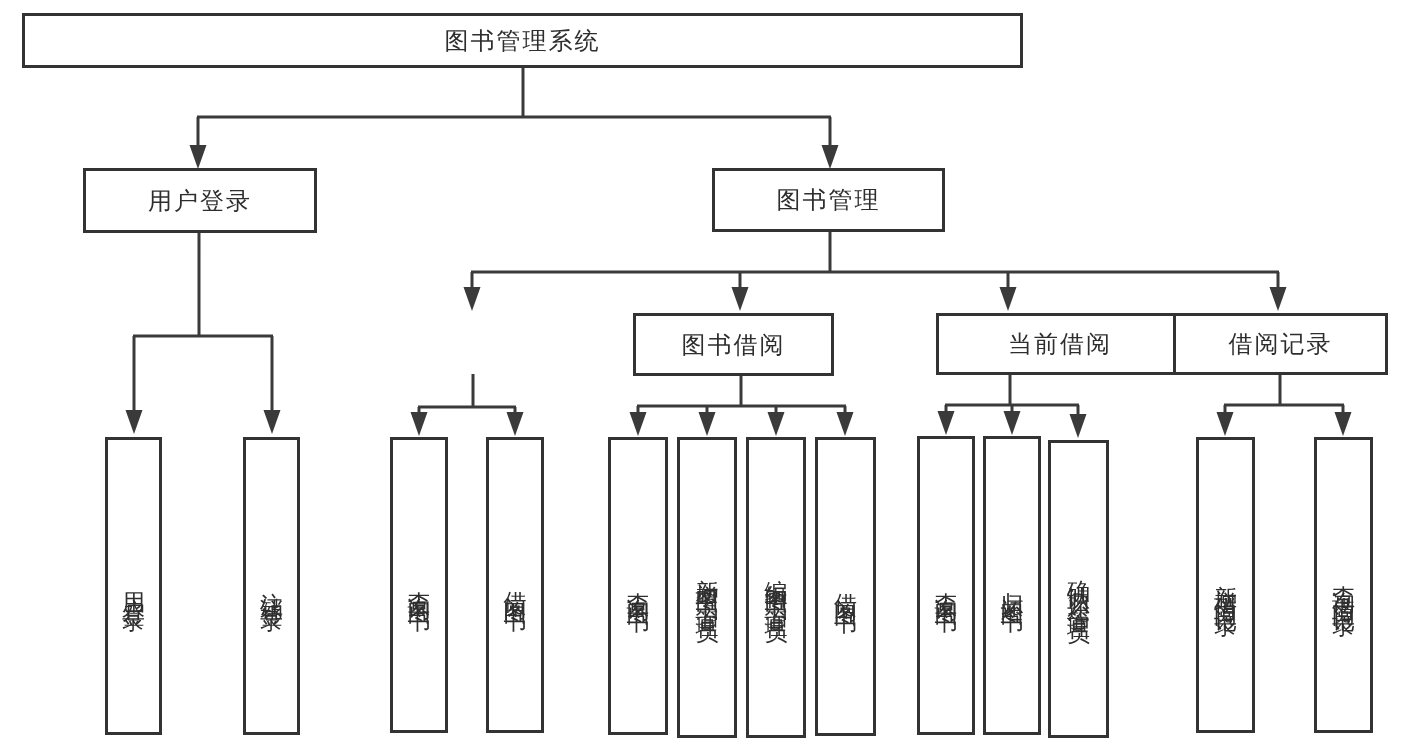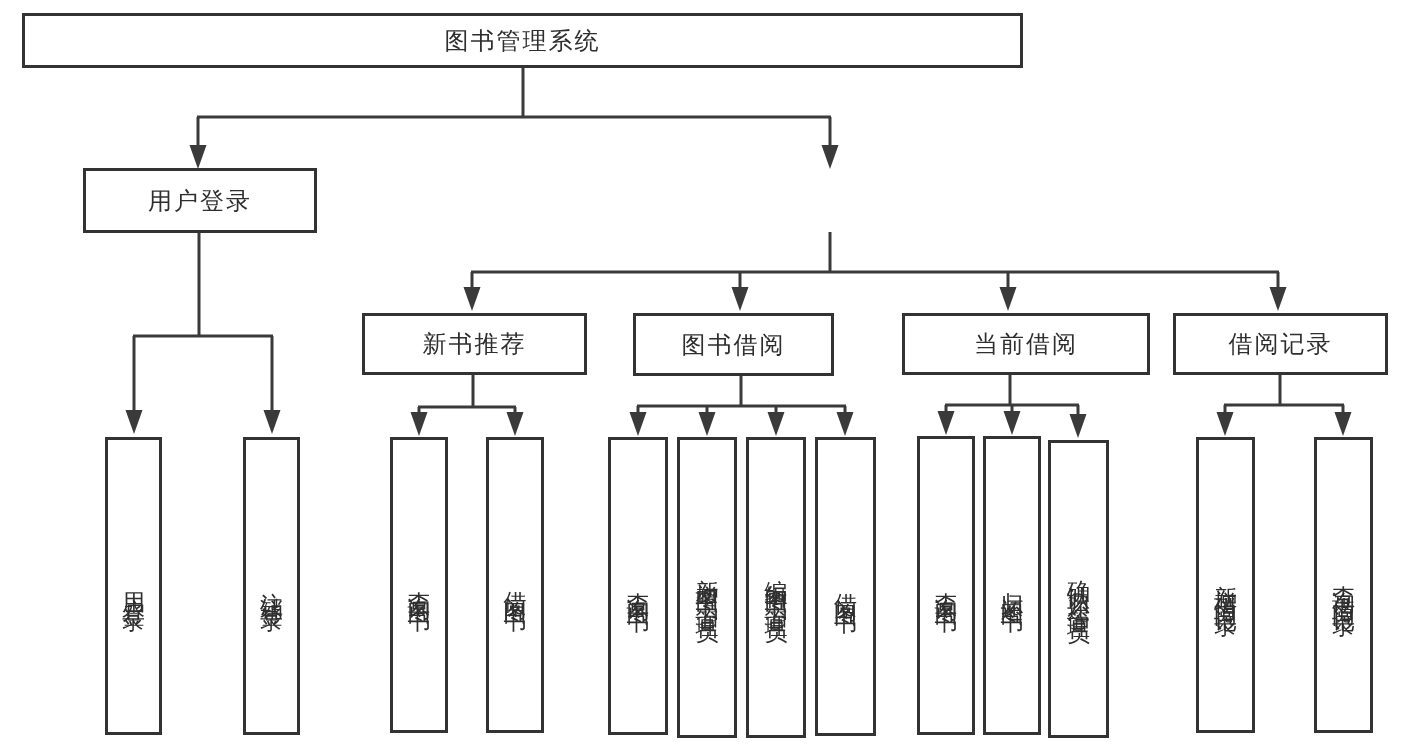--- a/index.html
+++ b/index.html
@@ -115,28 +115,28 @@
       <polygon points="1334.5,412 1351.5,412 1343,436"></polygon>
     </svg>
 
   <div class="node hnode" style="left:22px;top:13px;width:1001px;height:55px">
     <span>图书管理系统</span>
   </div>
 
   <div class="node hnode" style="left:83px;top:168px;width:234px;height:65px">
     <span>用户登录</span>
   </div>
+  <div class="node hnode" style="left:712px;top:168px;width:233px;height:64px">
+    <span>图书管理</span>
+  </div>
 
-  <div class="node hnode" style="left:362px;top:313px;width:225px;height:62px">
-    <span>新书推荐</span>
-  </div>
   <div class="node hnode" style="left:633px;top:313px;width:201px;height:63px">
     <span>图书借阅</span>
   </div>
-  <div class="node hnode" style="left:902px;top:313px;width:248px;height:62px">
+  <div class="node hnode" style="left:936px;top:313px;width:248px;height:62px">
     <span>当前借阅</span>
   </div>
   <div class="node hnode" style="left:1173px;top:313px;width:215px;height:62px">
     <span>借阅记录</span>
   </div>
 
   <div class="node vnode" style="left:105px;top:437px;width:57px;height:298px">
     <span>用户登录</span>
   </div>
   <div class="node vnode" style="left:243px;top:437px;width:57px;height:298px">

